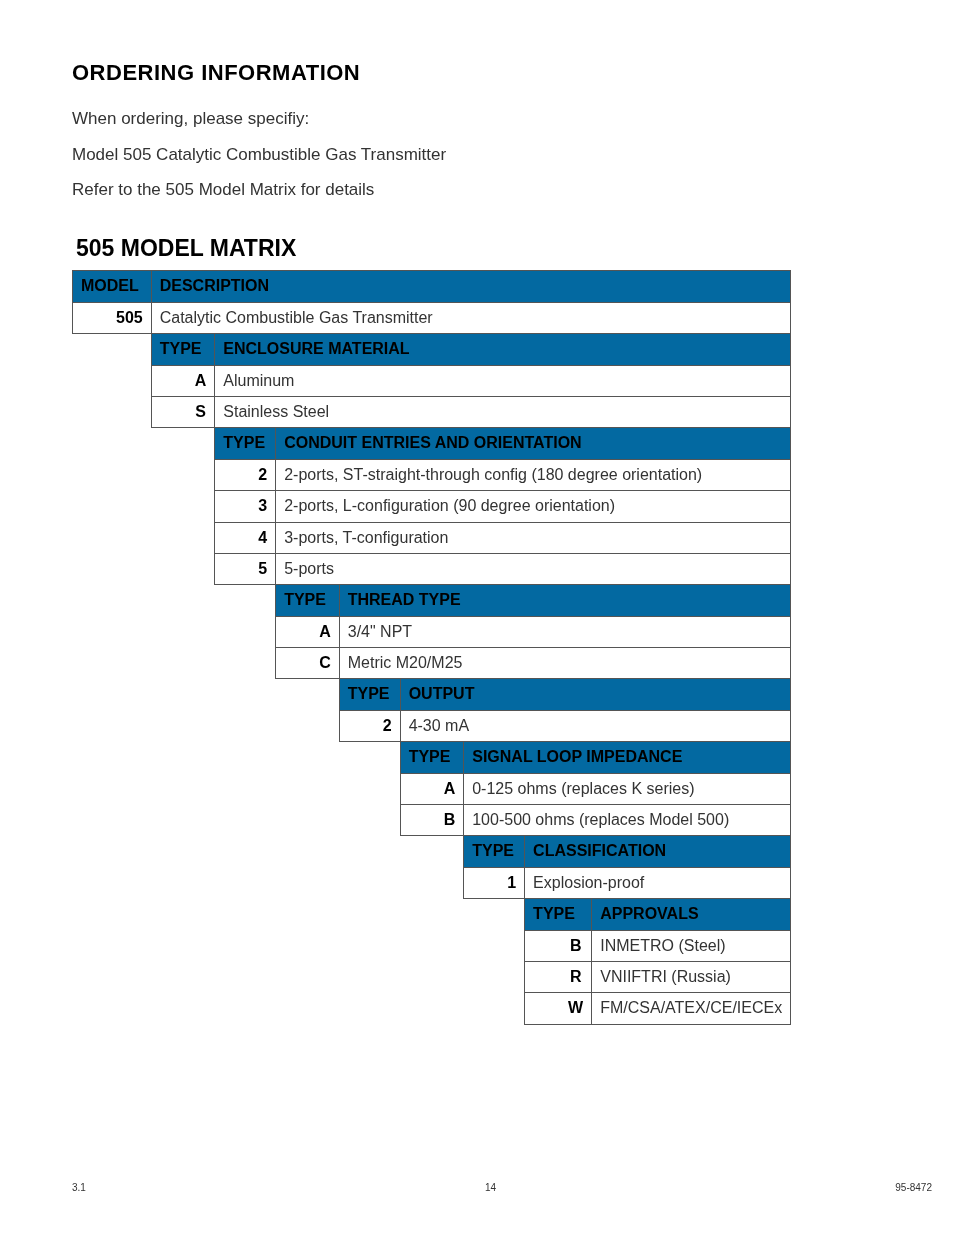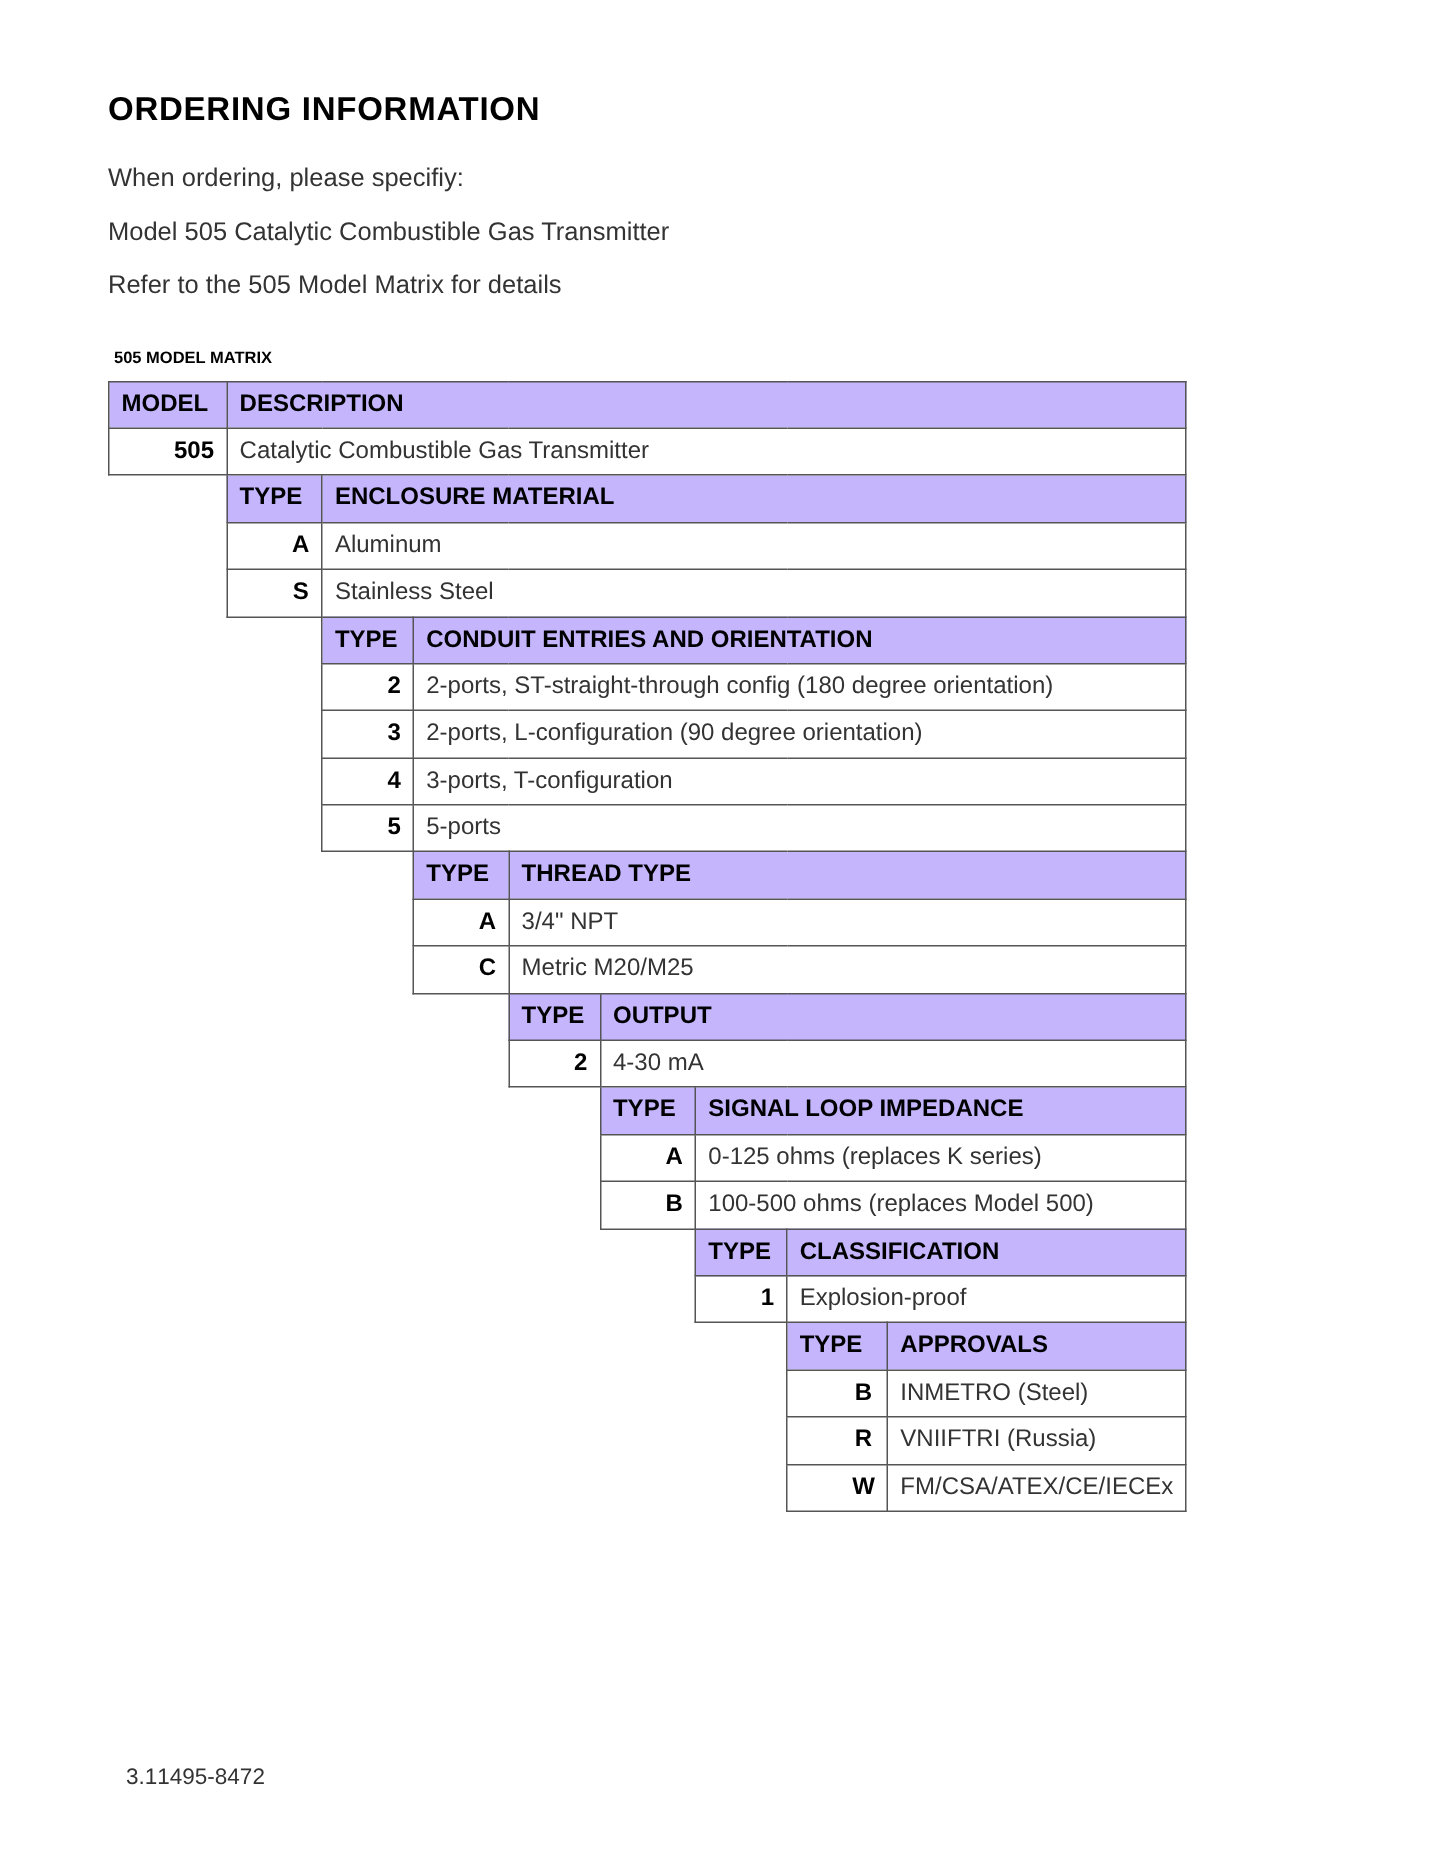--- a/index.html
+++ b/index.html
@@ -29,37 +29,37 @@
   .intro p {
     margin: 12px 0 8px 0;
     font-size: 17px;
     color: #333;
   }
   .matrix-wrap {
     margin-top: 30px;
   }
   .matrix-title {
     font-weight: 700;
-    font-size: 11px;
+    font-size: 23px;
     margin: 0 0 6px 4px;
     color: #000;
   }
   table.matrix {
     border-collapse: collapse;
     table-layout: fixed;
   }
   table.matrix td, table.matrix th {
     border: 1px solid #555;
     padding: 4px 8px;
     font-size: 16px;
     vertical-align: middle;
     color: #333;
   }
   table.matrix th {
-    background: #c4b5fd;
+    background: #0369a1;
     font-weight: 700;
     text-align: left;
     color: #000;
   }
   table.matrix .ccode {
     font-weight: 700;
     text-align: center;
     color: #000;
     padding-left: 43px;
   }
@@ -76,26 +76,25 @@
   col.c5 { width: 50px; }  
   col.c6 { width: 50px; }  
   col.c7 { width: 52px; }  
   col.c8 { width: 226px; } 
 
   .footer {
     position: absolute;
     left: 72px;
     right: 40px;
     bottom: 40px;
-    font-size: 15px;
+    font-size: 10px;
     color: #333;
     display: flex;
-    justify-content: flex-start;
+    justify-content: space-between;
     width: 860px;
-    margin-left: 12px;
   }
 </style>
 </head>
 <body>
 
 <div class="page">
 
   <h1 class="section-title">ORDERING INFORMATION</h1>
 
   <div class="intro">

